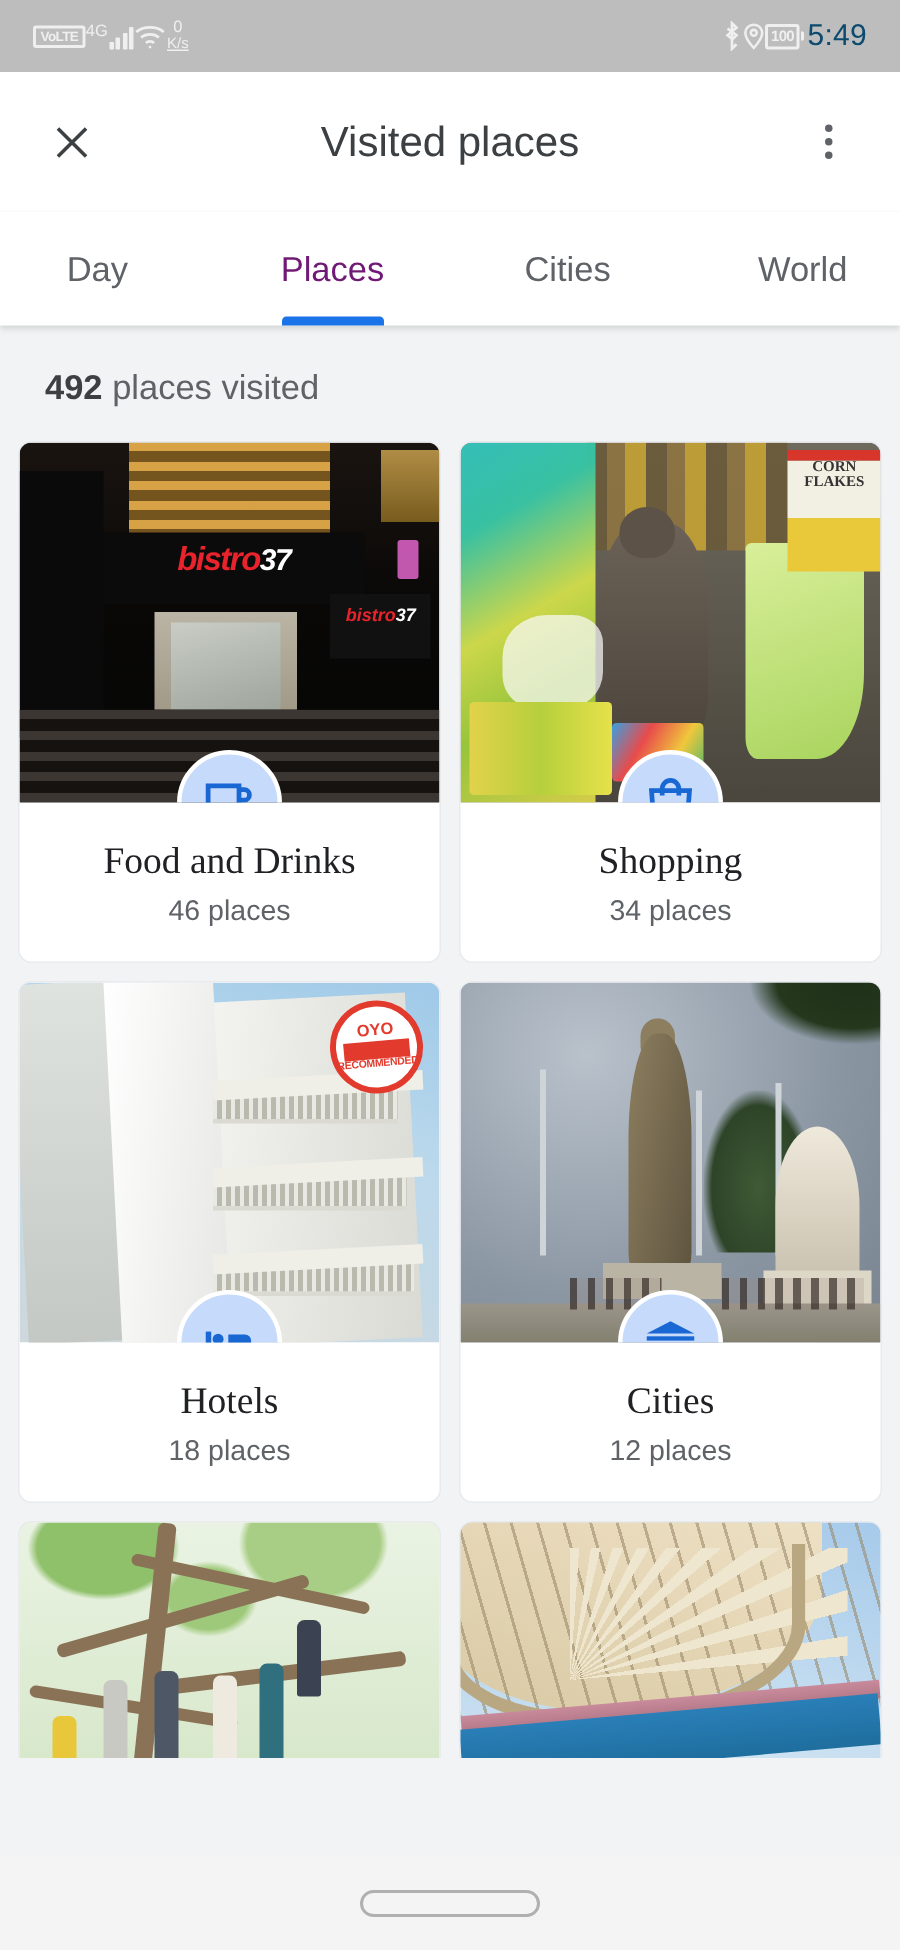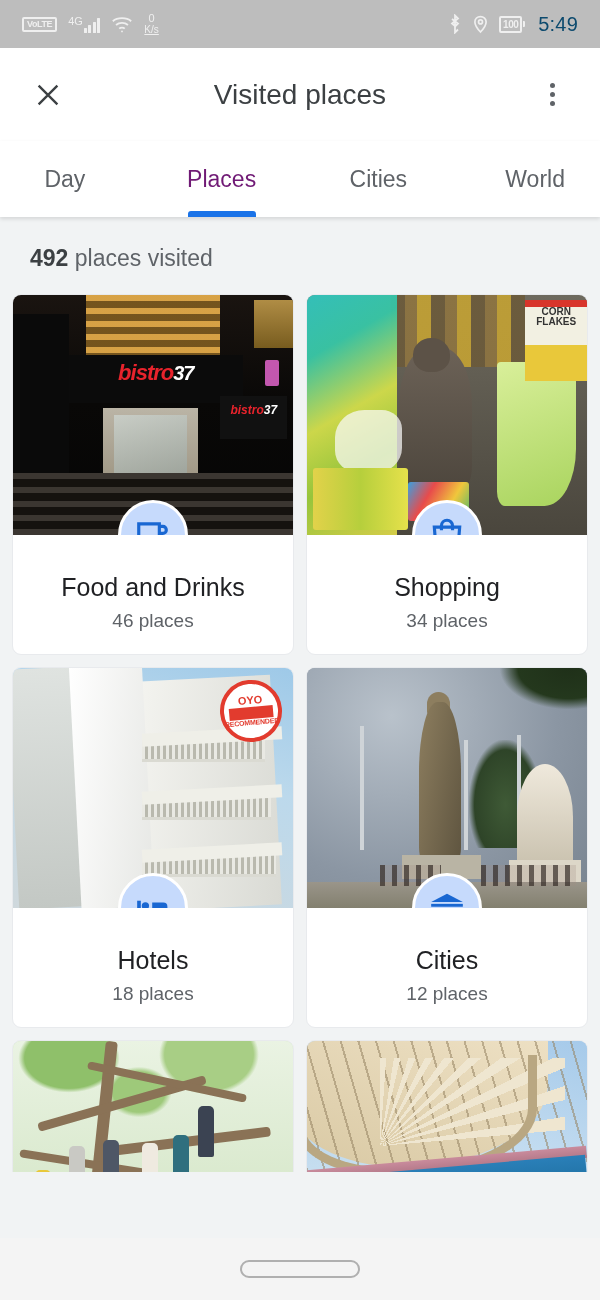--- a/index.html
+++ b/index.html
@@ -10,21 +10,21 @@
     overflow: hidden;
   }
   .phone { position: relative; width: 600px; height: 1300px; background: #f1f3f4; }
 
   
   .statusbar {
     height: 48px; background: #bdbdbd; color: #f4f4f4;
     display: flex; align-items: center; justify-content: space-between;
     padding: 0 22px;
   }
-  .sb-left, .sb-right { display: flex; align-items: center; gap: 11px; }
+  .sb-left, .sb-right { display: flex; align-items: center; gap: 0; }
   .volte-box {
     border: 2px solid #efefef; border-radius: 2px;
     font-size: 9px; font-weight: bold; letter-spacing: -0.4px;
     padding: 1px 3px; line-height: 9px; color: #efefef;
   }
   .net-group { display: flex; align-items: flex-end; gap: 1px; }
   .net-label { font-size: 11px; line-height: 11px; margin-bottom: 6px; color:#efefef;}
   .bars { display: flex; align-items: flex-end; gap: 1.5px; height: 16px; }
   .bars i { width: 3px; background: #efefef; display: block; border-radius: .5px;}
   .bars i:nth-child(1){height:5px}.bars i:nth-child(2){height:8px}
@@ -83,21 +83,21 @@
   .grid {
     display:grid; grid-template-columns: 1fr 1fr; gap: 12px;
     padding: 0 12px;
   }
   .card {
     background:#fff; border-radius: 9px; border:1px solid #e8eaed;
     overflow:hidden; position:relative;
   }
   .card-photo { height: 240px; position:relative; overflow:hidden; }
   .card-body { padding: 6px 8px 22px; text-align:center; }
-  .card-title { font-size: 25px; color:#202124; margin-top: 32px; }
+  .card-title { font-size: 25px; color:#202124; margin-top: 20px; font-family: Liberation Serif, serif; }
   .card-sub { font-size: 19px; color:#5f6368; margin-top: 8px; }
   .badge {
     position:absolute; left:50%; transform:translateX(-50%);
     bottom: -35px; width: 70px; height:70px; border-radius:50%;
     background:#c6dafc; display:flex; align-items:center; justify-content:center;
     border: 3px solid #fff; z-index: 4;
   }
   .badge svg { width: 38px; height: 38px; fill:#1967d2; }
 
   
@@ -119,21 +119,21 @@
      background: repeating-linear-gradient(180deg,#3b3631 0 6px,#15120f 6px 14px); }
   .bistro .leftwall { position:absolute; left:0; top:8%; width:20%; height:74%; background:#0a0a0a; }
   .bistro .rsign { position:absolute; right:2%; top:42%; width:24%; height:18%; background:#111; }
   .bistro .rsigntext { position:absolute; right:3%; top:45%; width:22%; text-align:center;
      font-size:12px; font-weight:bold; color:#e8232c; font-style:italic;}
   .bistro .neon { position:absolute; right:5%; top:27%; width:14px; height:26px; background:#f06ad8; border-radius:2px; opacity:.8;}
   .bistro .topright { position:absolute; right:0; top:2%; width:14%; height:20%;
      background: linear-gradient(#caa24e,#8a6a22); opacity:.85;}
 
   
-  .shop { background: linear-gradient(#6e6a5e,#4a463d); }
+  .shop { background: linear-gradient(#6e6a5e,#4a463d); font-family: Liberation Serif, serif; }
   .shop .shelfL { position:absolute; left:0; top:0; width:32%; height:100%;
      background: linear-gradient(150deg,#2fc6c0 0%,#35c9a8 22%,#d6e24a 48%,#9dcf3b 70%,#e0d84a 100%); opacity:.92;}
   .shop .shelfTop { position:absolute; left:30%; top:0; width:48%; height:30%;
      background: repeating-linear-gradient(90deg,#6b5a3a 0 14px,#8e7440 14px 26px,#c4a233 26px 40px); opacity:.9;}
   .shop .person { position:absolute; left:33%; top:22%; width:26%; height:60%;
      background: linear-gradient(#6c6257,#4d463d); border-radius: 40% 40% 18% 18%;}
   .shop .head { position:absolute; left:38%; top:18%; width:13%; height:14%;
      background:#5c5247; border-radius:50% 50% 45% 45%;}
   .shop .cloth { position:absolute; right:4%; top:28%; width:28%; height:60%;
      background: linear-gradient(160deg,#d9ef9a,#a9d45e); border-radius: 4px 4px 40% 10%;}

